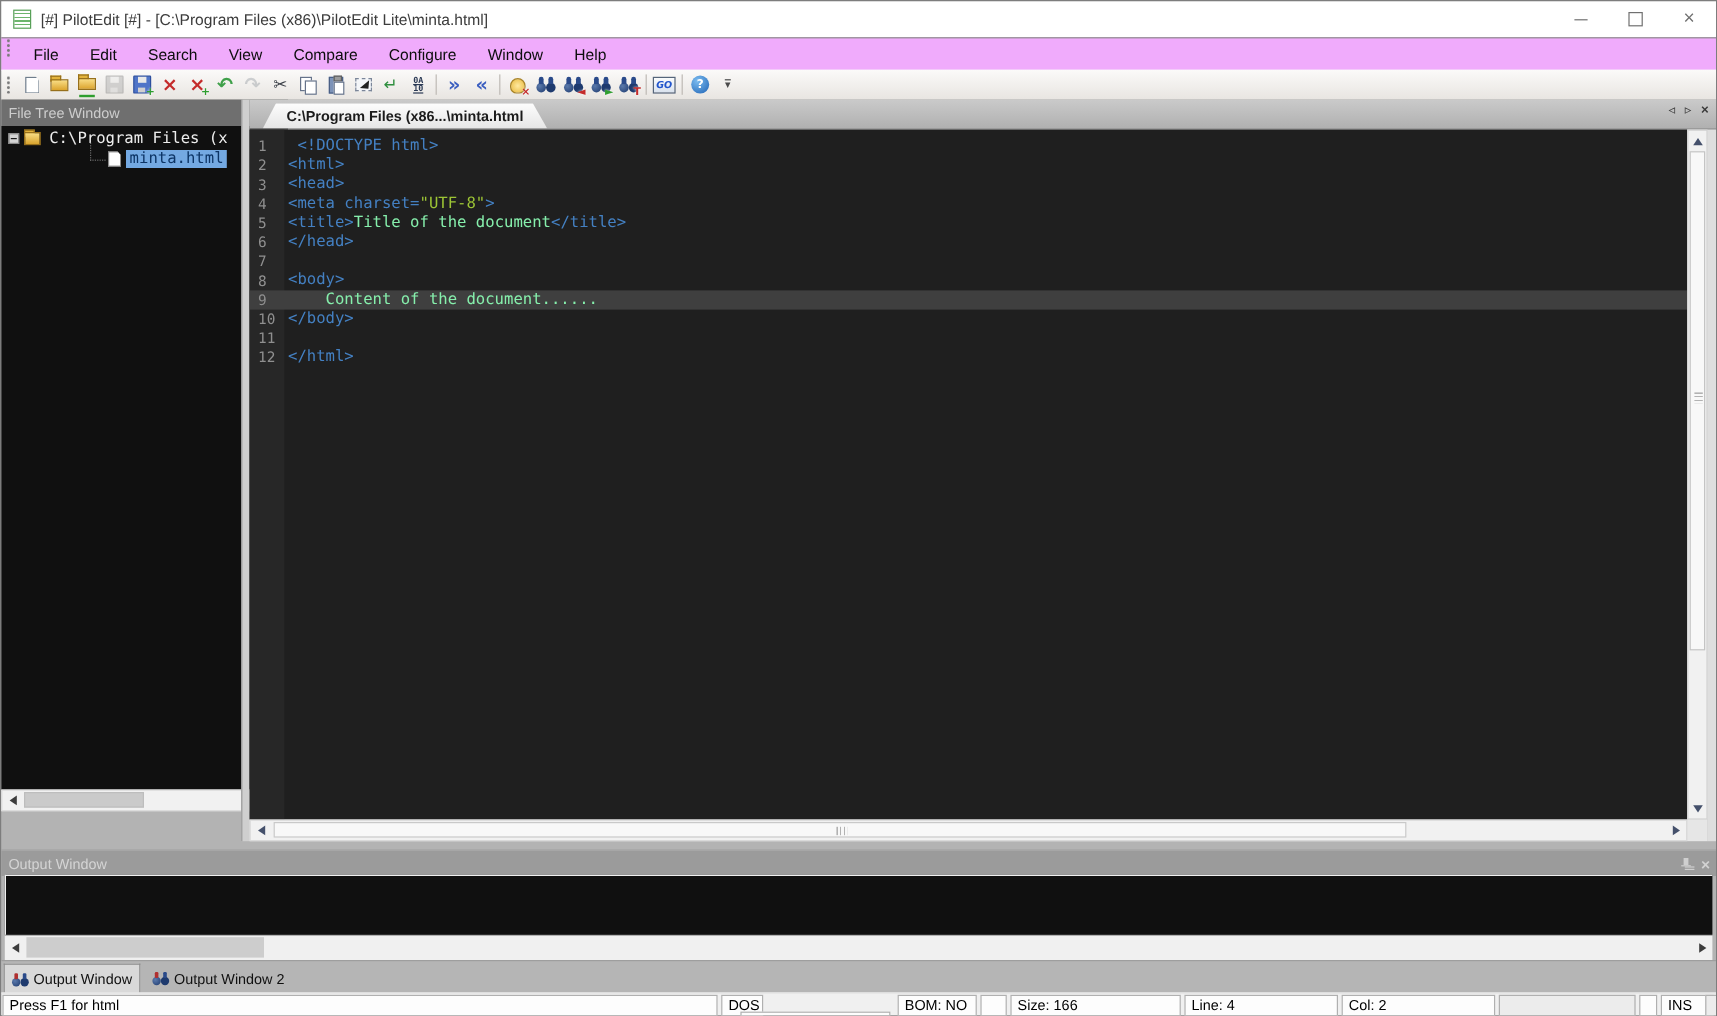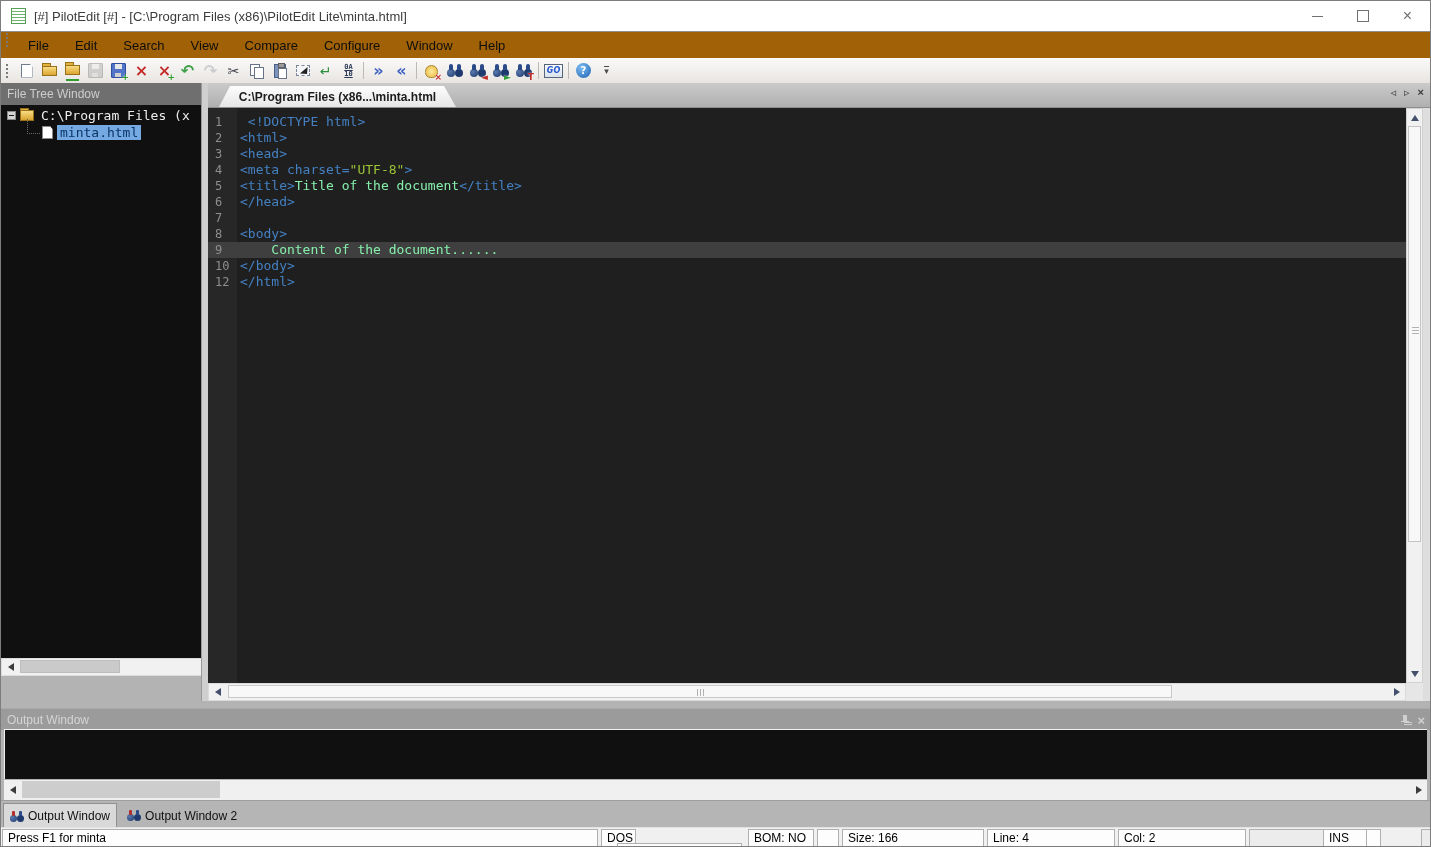--- a/index.html
+++ b/index.html
@@ -11,21 +11,21 @@
   .app-icon{width:15px;height:16px;margin:0 8px 0 10px;border:1px solid #58a058;background:
     repeating-linear-gradient(#fff 0 2px,#6db56d 2px 3px);box-sizing:border-box;}
   .title-text{font-size:13px;color:#3c3c3c;}
   .win-controls{position:absolute;right:0;top:0;height:30px;display:flex;}
   .win-btn{width:45px;height:30px;display:flex;align-items:center;justify-content:center;}
   .glyph-min{width:11px;height:1px;background:#707070;}
   .glyph-max{width:10px;height:10px;border:1px solid #707070;}
   .glyph-close{font-size:16px;color:#707070;line-height:16px;}
 
   
-  .menubar{position:absolute;left:0;top:30px;right:0;height:27px;background:#a16207;
+  .menubar{position:absolute;left:0;top:30px;right:0;height:27px;background:#f0abfc;
     border-top:1px solid #8f8f8f;display:flex;align-items:flex-start;}
   .grip{width:4px;height:16px;margin:0 6px 0 4px;
     background-image:radial-gradient(circle,#7a7a7a 1px,transparent 1.3px);background-size:4px 4px;}
   .menu-item{padding:0 13px;font-size:13px;color:#0d0d0d;height:27px;line-height:27px;}
 
   
   .toolbar{position:absolute;left:0;top:57px;right:0;height:25px;
     background:linear-gradient(#fbfaf9,#e8e5e1);border-bottom:1px solid #bcb9b4;
     display:flex;align-items:center;}
   .toolbar .grip{height:15px;}
@@ -187,21 +187,21 @@
   .seg-help{left:1px;width:596px;}
   .seg-dos{left:600px;width:35px;}
   .seg-ansi{left:616px;width:125px;margin-top:14px;}
   .seg-bom{left:747px;width:66px;}
   .seg-blank1{left:816px;width:22px;}
   .seg-size{left:841px;width:142px;}
   .seg-line{left:986px;width:128px;}
   .seg-col{left:1117px;width:128px;}
   .seg-blank2{left:1248px;width:114px;background:#ececec;}
   .seg-blank3{left:1365px;width:15px;}
-  .seg-ins{left:1322px;width:44px;}
+  .seg-ins{left:1383px;width:44px;}
   .seg-blank4{left:1420px;width:10px;background:#ececec;}
 </style>
 </head>
 <body>
 
 <div class="app">
 
   <div class="titlebar">
     <span class="app-icon"></span>
     <span class="title-text">[#] PilotEdit [#] - [C:\Program Files (x86)\PilotEdit Lite\minta.html]</span>
@@ -333,21 +333,21 @@
         <span class="pin-icon"></span>
         <span class="x-icon">×</span>
       </span>
     </div>
     <div class="ft-body">
       <div class="ft-row" style="top:2px;">
         <span class="expand-box"></span>
         <span class="tree-folder"></span>
         <span class="tree-label">C:\Program Files (x</span>
       </div>
-      <div class="ft-row" style="top:19px;">
+      <div class="ft-row" style="top:19px;margin-left:48px;">
         <span class="tree-connector"></span>
         <span class="tree-page"></span>
         <span class="tree-label selected">minta.html</span>
       </div>
     </div>
     <div class="ft-hscroll">
       <div class="sb-btn" style="left:1px;top:1px;width:15px;height:14px;">
           <span class="tri tri-left"></span>
         </div>
       <div class="hthumb" style="left:18px;width:100px;background:#cacaca;border-color:#bdbdbd;"></div>
@@ -406,20 +406,24 @@
             <span class="ed-ln">8</span>
             <span class="ed-code"><span class="tok-tag">&lt;body&gt;</span></span>
           </div>
           <div class="ed-row current">
             <span class="ed-ln">9</span>
             <span class="ed-code"><span class="tok-txt">    Content of the document......</span></span>
           </div>
           <div class="ed-row">
             <span class="ed-ln">10</span>
             <span class="ed-code"><span class="tok-tag">&lt;/body&gt;</span></span>
+          </div>
+          <div class="ed-row">
+            <span class="ed-ln">11</span>
+            <span class="ed-code"></span>
           </div>
           <div class="ed-row">
             <span class="ed-ln">12</span>
             <span class="ed-code"><span class="tok-tag">&lt;/html&gt;</span></span>
           </div>
         </div>
     </div>
 
     <div class="ed-vscroll">
       <div class="sb-btn" style="left:0;top:1px;width:15px;height:15px;">
@@ -474,21 +478,21 @@
         <span class="pticon pi-binoculars-icon"></span>
         <span>Output Window</span>
       </div>
       <div class="ptab">
         <span class="pticon pi-binoculars-icon"></span>
         <span>Output Window 2</span>
       </div>
     </div>
 
   <div class="statusbar" id="status-bar">
-      <span class="sseg seg-help">Press F1 for minta</span>
+      <span class="sseg seg-help">Press F1 for html</span>
       <span class="sseg seg-dos">DOS</span>
       <span class="sseg seg-ansi">ANSI</span>
       <span class="sseg seg-bom">BOM: NO</span>
       <span class="sseg seg-blank1"></span>
       <span class="sseg seg-size">Size: 166</span>
       <span class="sseg seg-line">Line: 4</span>
       <span class="sseg seg-col">Col: 2</span>
       <span class="sseg seg-blank2"></span>
       <span class="sseg seg-blank3"></span>
       <span class="sseg seg-ins">INS</span>

